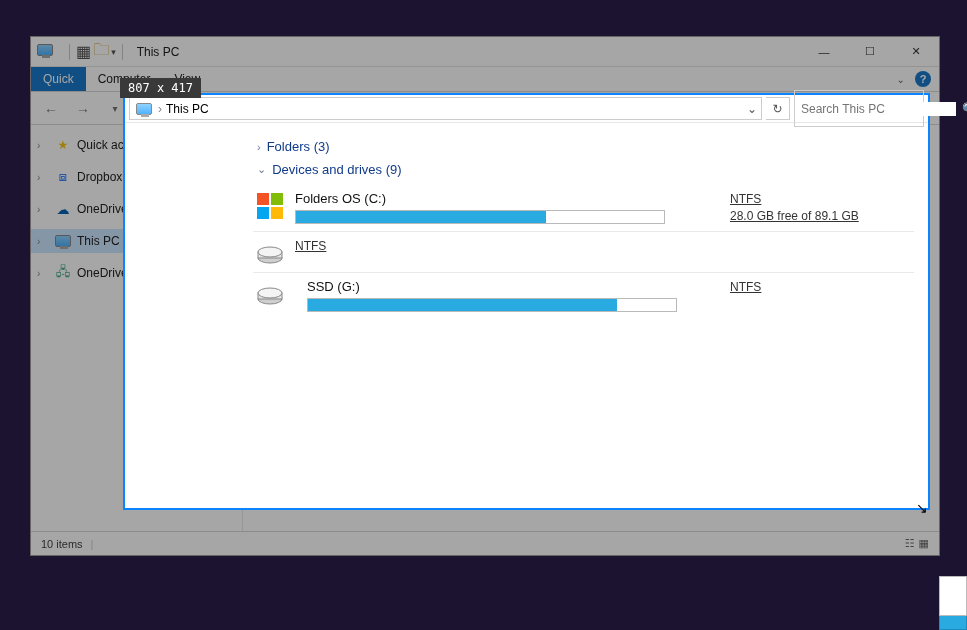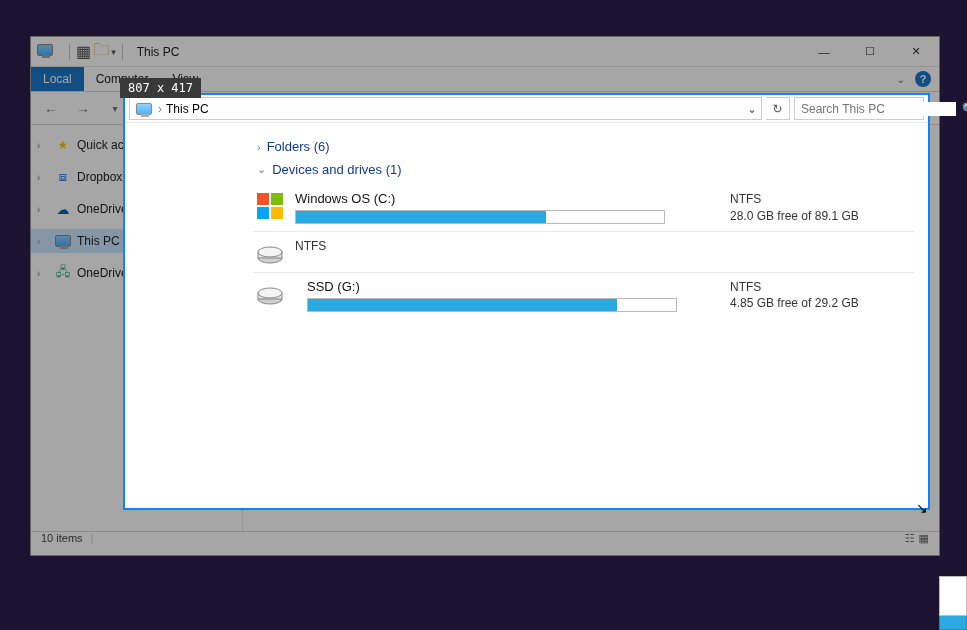--- a/index.html
+++ b/index.html
@@ -22,44 +22,44 @@
 .nav-btn { width:28px; height:22px; display:flex; align-items:center; justify-content:center; color:#777; font-size:14px; }
 .crumb-bar { flex:1; margin:0 6px; }
 .searchbar { width: 150px; height:22px; }
 .content { flex:1; display:flex; min-height:0; }
 .sidebar { width: 212px; border-right:1px solid #e7e7e7; padding-top:8px; font-size:12px; }
 .nav-item { display:flex; align-items:center; height:24px; padding-left:6px; color:#222; gap:4px; }
 .nav-item.selected { background:#cde8ff; }
 .nav-expander { width:12px; color:#888; font-size:10px; }
 .nav-icon { width:20px; height:16px; display:flex; align-items:center; justify-content:center; }
 .main { flex:1; padding: 12px 16px; overflow:auto; font-size:13px; }
-.statusbar { height:24px; border-top:1px solid #d8d8d8; display:flex; align-items:flex-start; padding:0 10px; font-size:11px; color:#444; }
+.statusbar { height:24px; border-top:1px solid #d8d8d8; display:flex; align-items:center; padding:0 10px; font-size:11px; color:#444; }
 .statusbar .view-icons { margin-left:auto; display:flex; gap:4px; color:#666;}
 .dim-badge { position:absolute; top:78px; left:120px; background:#393939; color:#fff; font-size:12px; padding:3px 8px; z-index:3; font-family:Consolas,monospace; }
 
 .selection { position:absolute; top:93px; left:123px; width:807px; height:417px; border:2px solid #0a84ff; background:#fff; z-index:2; display:flex; flex-direction:column; }
 .sel-crumb-row { height:28px; display:flex; align-items:center; border-bottom:1px solid #e7e7e7; font-size:12px; }
 .sel-crumb { flex:1; display:flex; align-items:center; height:23px; border:1px solid #ccc; margin:2px 4px 2px 4px; padding-left:4px; gap:4px;}
 .sel-crumb-dd { width:18px; text-align:center; color:#555; }
 .sel-refresh { width:24px; height:23px; border:1px solid #ccc; border-left:none; display:flex; align-items:center; justify-content:center; color:#555;}
-.sel-search { width:130px; height:23px; border:1px solid #ccc; margin:2px 4px; display:flex; align-items:center; padding:0 6px; color:#888; gap:6px; }
+.sel-search { width:130px; height:37px; border:1px solid #ccc; margin:2px 4px; display:flex; align-items:center; padding:0 6px; color:#888; gap:6px; }
 .sel-search input { border:none; outline:none; font-size:12px; color:#888; flex:1; }
 .sel-body { flex:1; display:flex; min-height:0; }
 .sel-side { width:120px; border-right:1px solid #fff; }
 .sel-main { flex:1; padding: 10px 14px 10px 8px; font-size:13px; overflow:auto; }
 .group-head { color:#103a8a; margin:6px 0 8px 4px; display:flex; align-items:center; gap:6px; font-size:13px; }
 .group-head .chev { font-size:11px; color:#6a7a9a; }
 .drive-row { display:flex; align-items:flex-start; padding:6px 4px; border-bottom:1px solid #e9e9e9; gap:12px; }
 .drive-row:last-child { border-bottom:none;gap:24px; }
 .drv-icon { width:26px; height:26px; flex-shrink:0; margin-top:2px; }
 .drv-main { flex:1; min-width:0; }
 .drv-name { color:#111; margin-bottom:4px; }
 .drv-bar { height:14px; border:1px solid #b9b9b9; background:#fff; width:370px; position:relative; }
 .drv-bar-fill { position:absolute; top:0; left:0; bottom:0; background:#29abe2; }
-.drv-meta { width:180px; color:#333; font-size:12px; line-height:1.4; }
+.drv-meta { width:180px; color:#333; font-size:12px; line-height:1.4;text-decoration:underline; }
 .cursor-arrow { position:absolute; z-index:4; font-size:14px; color:#000; pointer-events:none; }
 
 .star-yellow { color:#f5c518; }
 .pc-monitor { width:16px; height:12px; border:1px solid #888; border-radius:2px; background:linear-gradient(#8fd3ff,#4fb3ff); position:relative; }
 .pc-monitor::after { content:''; position:absolute; bottom:-3px; left:4px; width:8px; height:3px; background:#aaa; }
 .dbx { color:#0061fe; font-size:13px;}
 .od { color:#0364b8; font-size:13px;}
 .net { color:#4a8; font-size:13px;}
 
 
@@ -84,21 +84,21 @@
     </div>
     <span class="title-text">This PC</span>
     <div class="title-controls">
       <div class="title-btn">—</div>
       <div class="title-btn">☐</div>
       <div class="title-btn">✕</div>
     </div>
   </div>
 
   <div class="ribbon">
-    <div class="ribbon-file">Local</div>
+    <div class="ribbon-file">Quick</div>
     <div class="ribbon-tab">Computer</div>
     <div class="ribbon-tab">View</div>
     <div class="ribbon-right">
       <span style="font-size:10px;">⌄</span>
       <span class="help-icon">?</span>
     </div>
   </div>
 
   <div class="navbar">
     <div class="nav-btn">←</div>
@@ -175,38 +175,38 @@
     <div class="sel-search">
       <input placeholder="Search This PC" style="">
       <span style="color:#555;">🔍</span>
     </div>
   </div>
   <div class="sel-body">
     <div class="sel-side"></div>
     <div class="sel-main">
       <div class="group-head">
         <span class="chev">›</span>
-        <span>Folders (6)</span>
+        <span>Folders (3)</span>
       </div>
       <div class="group-head">
         <span class="chev">⌄</span>
-        <span>Devices and drives (1)</span>
+        <span>Devices and drives (9)</span>
       </div>
 
       <div class="drive-row">
         <div class="drv-icon">
           <svg viewBox="0 0 26 26">
               <rect x="0" y="0" width="12" height="12" fill="#f35325"></rect>
               <rect x="14" y="0" width="12" height="12" fill="#81bc06"></rect>
               <rect x="0" y="14" width="12" height="12" fill="#05a6f0"></rect>
               <rect x="14" y="14" width="12" height="12" fill="#ffba08"></rect>
             </svg>
         </div>
         <div class="drv-main">
-          <div class="drv-name">Windows OS (C:)</div>
+          <div class="drv-name">Folders OS (C:)</div>
           <div class="drv-bar">
               <div class="drv-bar-fill" style="width:68%;"></div>
             </div>
         </div>
         <div class="drv-meta">
           <div>NTFS</div>
           <div>28.0 GB free of 89.1 GB</div>
         </div>
       </div>
 
@@ -233,21 +233,20 @@
             </svg>
         </div>
         <div class="drv-main">
           <div class="drv-name">SSD (G:)</div>
           <div class="drv-bar">
               <div class="drv-bar-fill" style="width:84%;"></div>
             </div>
         </div>
         <div class="drv-meta">
           <div>NTFS</div>
-          <div>4.85 GB free of 29.2 GB</div>
         </div>
       </div>
 
     </div>
   </div>
 </div>
 
 <div class="cursor-arrow" style="top:500px; left:916px;">↘</div>
 
 <div class="bottom-tile">

